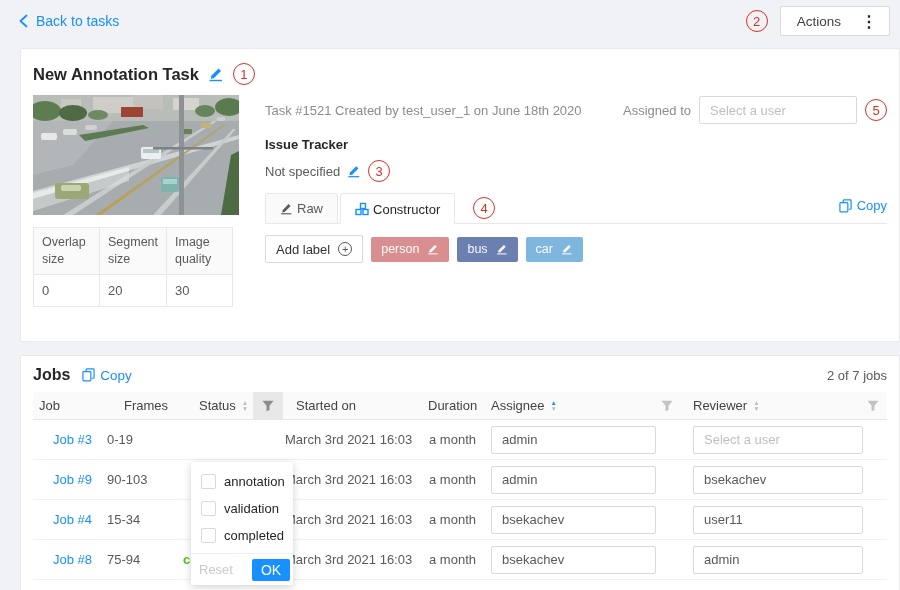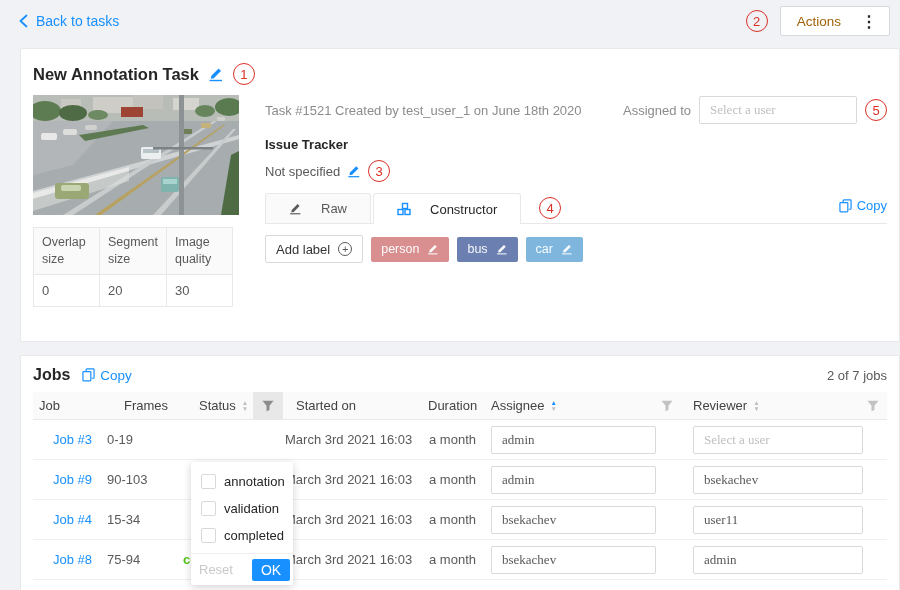--- a/index.html
+++ b/index.html
@@ -10,21 +10,21 @@
     font-size:13px; color:#595959;
     position:relative;
   }
   a { text-decoration:none; }
 
   
   .topbar { height:42px; display:flex; align-items:center; justify-content:space-between; padding:0 10px 0 18px; }
   .back-link { display:inline-flex; align-items:center; gap:7px; color:#1890ff; font-size:14px; cursor:pointer; }
   .topbar-right { display:flex; align-items:center; gap:12px; }
   .actions-btn { display:flex; align-items:center; background:#fff; border:1px solid #d9d9d9; border-radius:2px; height:30px; cursor:pointer; }
-  .actions-label { padding:0 16px; color:#a16207; font-size:13.5px; }
+  .actions-label { padding:0 16px; color:#404040; font-size:13.5px; }
   .kebab { padding:0 12px 0 4px; font-size:16px; font-weight:bold; color:#262626; letter-spacing:0; }
 
   
   .num-circle {
     display:inline-flex; align-items:center; justify-content:center;
     width:22px; height:22px; border-radius:50%;
     border:1.6px solid #d93025; color:#d93025;
     font-size:13px; flex:none;
   }
 
@@ -43,31 +43,31 @@
   .thumb { width:206px; height:120px; display:block; margin-bottom:12px; }
 
   .params-table { border-collapse:collapse; width:200px; }
   .params-table th, .params-table td { border:1px solid #e8e8e8; text-align:left; font-weight:400; color:#595959; }
   .params-table th { background:#fafafa; padding:6px 8px; font-size:12.5px; line-height:1.35; width:66px; }
   .params-table td { padding:8px 8px; font-size:13px; }
 
   .task-right { flex:1; min-width:0; }
   .meta-row { display:flex; justify-content:space-between; align-items:center; color:#8c8c8c; height:30px; }
   .assigned { display:flex; align-items:center; gap:8px; margin-right:0px; }
-  .txt-input { height:28px; border:1px solid #d9d9d9; border-radius:2px; padding:0 10px; font-size:13px; color:#595959; font-family:Liberation Serif, serif; outline:none; background:#fff; }
+  .txt-input { height:28px; border:1px solid #d9d9d9; border-radius:2px; padding:0 10px; font-size:13px; color:#595959; font-family:Liberation Sans, sans-serif; outline:none; background:#fff; }
   .txt-input::placeholder { color:#bfbfbf; }
   .assign-input { width:158px; }
 
   .issue-block { margin-top:12px; }
   .issue-label { font-weight:700; color:#262626; font-size:13px; }
   .issue-value-row { display:flex; align-items:center; gap:7px; margin-top:8px; color:#595959; }
 
   .tabs-block { margin-top:12px; }
   .tabbar { display:flex; align-items:flex-end; border-bottom:1px solid #e8e8e8; height:30px; position:relative; }
-  .tab { height:30px; display:inline-flex; align-items:center; gap:19px; padding:0 23px; border:1px solid #e8e8e8; border-bottom:none; border-radius:3px 3px 0 0; background:#fafafa; color:#595959; margin-right:2px; cursor:pointer; position:relative; }
+  .tab { height:30px; display:inline-flex; align-items:center; gap:4px; padding:0 14px; border:1px solid #e8e8e8; border-bottom:none; border-radius:3px 3px 0 0; background:#fafafa; color:#595959; margin-right:2px; cursor:pointer; position:relative; }
   .tab.active { background:#fff; color:#262626; height:31px; margin-bottom:-1px; z-index:2; }
   .tabbar .num-circle { margin:0 0 4px 16px; }
   .copy-link { margin-left:auto; display:inline-flex; align-items:center; gap:5px; color:#1890ff; cursor:pointer; align-self:center; margin-bottom:6px; }
 
   .tab-content { padding:11px 0; display:flex; gap:8px; align-items:center; }
   .add-label-btn { height:28px; border:1px solid #d9d9d9; border-radius:2px; background:#fff; padding:0 10px; display:inline-flex; align-items:center; gap:8px; color:#333; cursor:pointer; }
   .plus-circle { width:14px; height:14px; border:1px solid #595959; border-radius:50%; display:inline-flex; align-items:center; justify-content:center; font-size:11px; line-height:1; color:#595959; }
   .chip { height:25px; padding:0 10px; border-radius:2px; display:inline-flex; align-items:center; gap:8px; color:rgba(255,255,255,.95); font-size:12.5px; cursor:pointer; }
   .chip-person { background:#d98f8f; }
   .chip-bus { background:#6b7fb1; }

